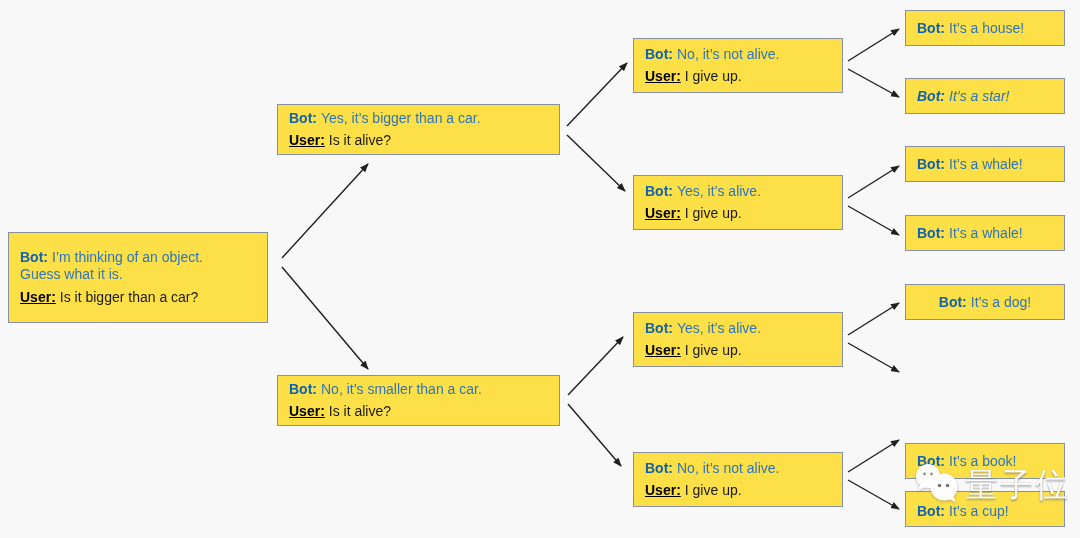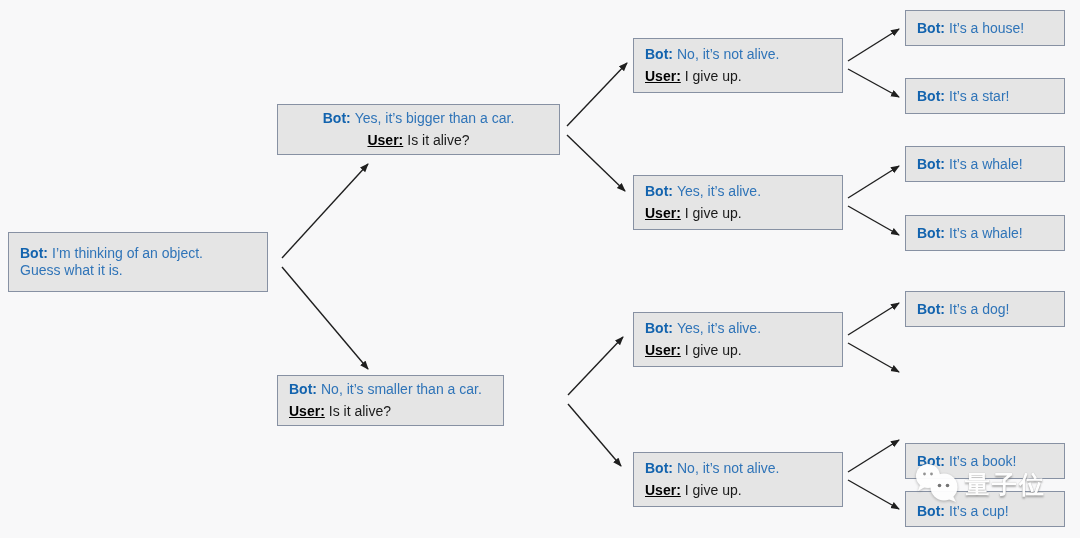--- a/index.html
+++ b/index.html
@@ -4,55 +4,55 @@
 <style>
   html,body{margin:0;padding:0;background:#f8f8f9;}
   #stage{
     position:relative;width:1080px;height:538px;overflow:hidden;
     background:#f8f8f9;
     font-family:"Liberation Sans","DejaVu Sans",sans-serif;
     font-size:14px;color:#1a1a1a;
   }
   .node{
     position:absolute;box-sizing:border-box;
-    background:#e5e5e5;border:1.5px solid #8791a3;
+    background:#fde047;border:1.5px solid #8791a3;
     display:flex;flex-direction:column;justify-content:center;
     padding:6px 11px;line-height:17px;
   }
   .line{white-space:nowrap;}
   .bot-label{color:#1263ae;font-weight:700;margin-right:4px;}
   .bot-text{color:#2f74b8;white-space:pre-line;}
   .user-line{margin-top:5px;}
   .user-label{color:#000;font-weight:700;margin-right:4px;text-decoration:underline;}
   .user-text{color:#1a1a1a;margin-top:42px;}
   .n-root .line{white-space:normal;}
   .n-root .user-line{margin-top:6px;}
 
   
-  .n-root {left:8px;  top:232px;width:260px;height:60px;}
-  .n-l2a  {left:277px;top:104px;width:283px;height:51px;text-align:center;}
-  .n-l2b  {left:277px;top:375px;width:227px;height:51px;}
+  .n-root {left:8px;  top:232px;width:260px;height:91px;}
+  .n-l2a  {left:277px;top:104px;width:283px;height:51px;}
+  .n-l2b  {left:277px;top:375px;width:283px;height:51px;}
   .n-l3a  {left:633px;top:38px; width:210px;height:55px;}
   .n-l3b  {left:633px;top:175px;width:210px;height:55px;}
   .n-l3c  {left:633px;top:312px;width:210px;height:55px;}
   .n-l3d  {left:633px;top:452px;width:210px;height:55px;}
   .leaf   {width:160px;height:36px;left:905px;}
-  .n-leaf0{top:10px;} .n-leaf1{top:78px;} .n-leaf2{top:146px;} .n-leaf3{top:215px;}
-  .n-leaf4{top:291px;} .n-leaf5{top:352px;} .n-leaf6{top:443px;} .n-leaf7{top:491px;justify-content:flex-end;}
+  .n-leaf0{top:10px;} .n-leaf1{top:78px;font-style:italic;} .n-leaf2{top:146px;} .n-leaf3{top:215px;}
+  .n-leaf4{top:284px;text-align:center;} .n-leaf5{top:352px;} .n-leaf6{top:443px;} .n-leaf7{top:491px;justify-content:flex-end;}
 
   #arrows{position:absolute;left:0;top:0;pointer-events:none;}
   #arrows line{stroke:#1f1f1f;stroke-width:1.4;}
 
   .watermark{
     position:absolute;left:913px;top:461px;height:46px;
     display:flex;align-items:center;z-index:5;opacity:.96;
   }
   .wm-icon{filter:drop-shadow(0 1px 1.5px rgba(90,90,90,.45));}
   .wm-text{
-    font-size:25px;font-weight:700;letter-spacing:2px;color:#ffffff;
+    font-size:33px;font-weight:400;letter-spacing:2px;color:#ffffff;
     text-shadow:0 0 1px #9e9e9e, 0 1.5px 2px rgba(110,110,110,.55);
     margin-left:4px;line-height:1;
   }
 </style>
 </head>
 <body>
 
 <div id="stage">
 
   <svg id="arrows" width="1080" height="538">
@@ -74,20 +74,23 @@
     <line x1="848" y1="335" x2="899" y2="303" marker-end="url(#ah)"></line>
     <line x1="848" y1="343" x2="899" y2="372" marker-end="url(#ah)"></line>
     <line x1="848" y1="472" x2="899" y2="440" marker-end="url(#ah)"></line>
     <line x1="848" y1="480" x2="899" y2="509" marker-end="url(#ah)"></line>
   </svg>
 
   <div class="node n-root">
     <div class="line bot-line">
       <span class="bot-label">Bot:</span><span class="bot-text">I’m thinking of an object.
 Guess what it is.</span>
+    </div>
+    <div class="line user-line">
+      <span class="user-label">User:</span><span class="user-text">Is it bigger than a car?</span>
     </div>
   </div>
 
   <div class="node n-l2a">
     <div class="line bot-line">
       <span class="bot-label">Bot:</span><span class="bot-text">Yes, it’s bigger than a car.</span>
     </div>
     <div class="line user-line">
       <span class="user-label">User:</span><span class="user-text">Is it alive?</span>
     </div>

